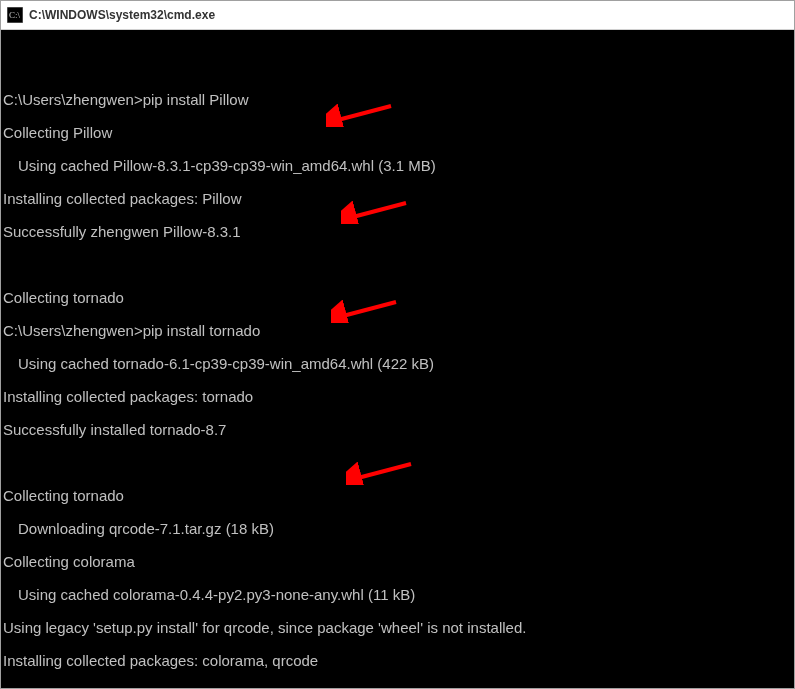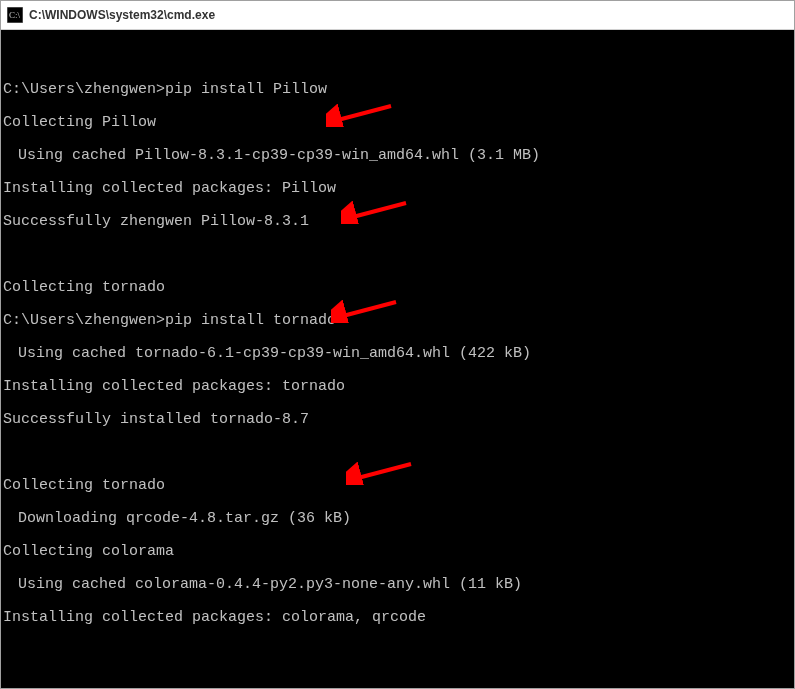--- a/index.html
+++ b/index.html
@@ -45,25 +45,25 @@
     overflow: hidden;
     text-overflow: ellipsis;
     font-weight: bold;
   }
   .terminal {
     flex: 1;
     background: #000000;
     color: #c0c0c0;
     font-size: 15px;
     line-height: 16.5px;
-    padding: 2px 2px;
+    padding: 12px 2px;
     white-space: pre;
     overflow: hidden;
     position: relative;
-    font-family: Liberation Mono, monospace;
+    font-family: Liberation Sans, sans-serif;
   }
   .line { display:block; }
   .indent1 { padding-left: 15px; }
   .arrow {
     position: absolute;
     width: 70px;
     height: 24px;
     pointer-events: none;
   }
   .arrow svg { width:100%; height:100%; display:block; }
@@ -91,23 +91,24 @@
 <span class="line">Installing collected packages: Pillow</span>
 <span class="line">Successfully zhengwen Pillow-8.3.1</span>
 <span class="line"> </span>
 <span class="line">Collecting tornado</span>
 <span class="line"><span>C:\Users\zhengwen&gt;</span><span>pip install tornado</span></span>
 <span class="line indent1">Using cached tornado-6.1-cp39-cp39-win_amd64.whl (422 kB)</span>
 <span class="line">Installing collected packages: tornado</span>
 <span class="line">Successfully installed tornado-8.7</span>
 <span class="line"> </span>
 <span class="line">Collecting tornado</span>
-<span class="line indent1">Downloading qrcode-4.8.tar.gz (36 kB)</span>
+<span class="line indent1">Downloading qrcode-7.1.tar.gz (18 kB)</span>
 <span class="line">Collecting colorama</span>
 <span class="line indent1">Using cached colorama-0.4.4-py2.py3-none-any.whl (11 kB)</span>
+<span class="line">Using legacy 'setup.py install' for qrcode, since package 'wheel' is not installed.</span>
 <span class="line">Installing collected packages: colorama, qrcode</span>
 
 
 
 
 
 
 
 
 

